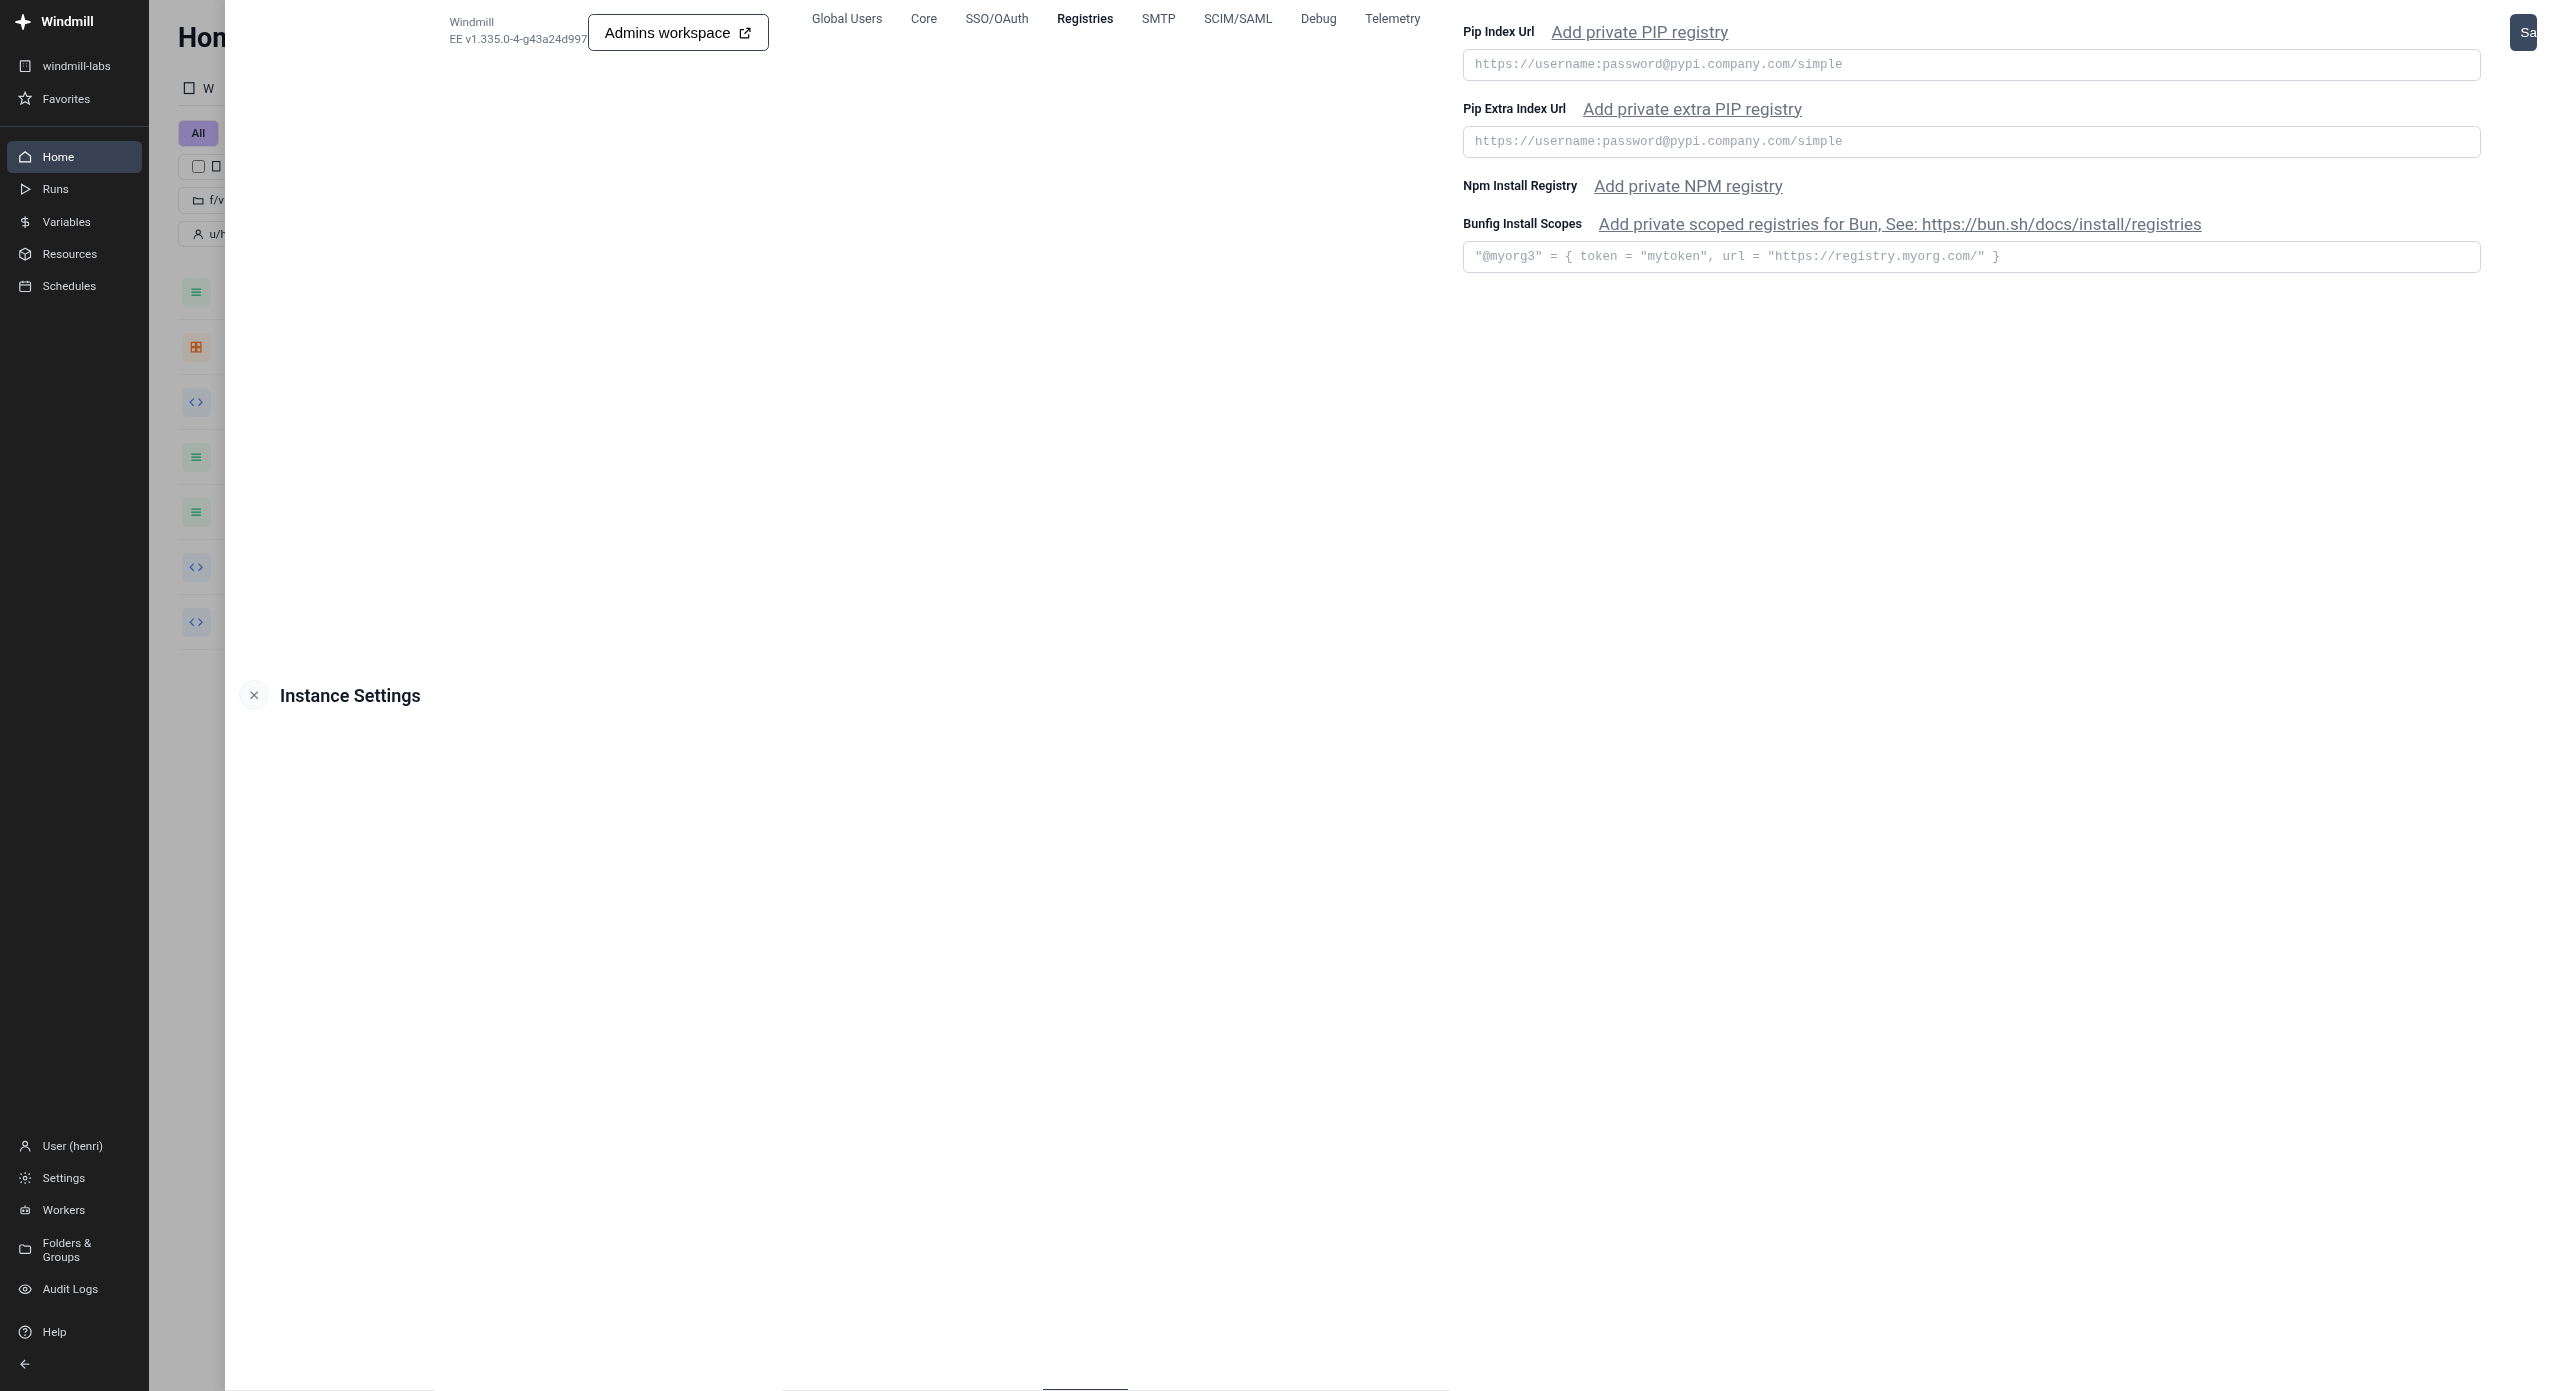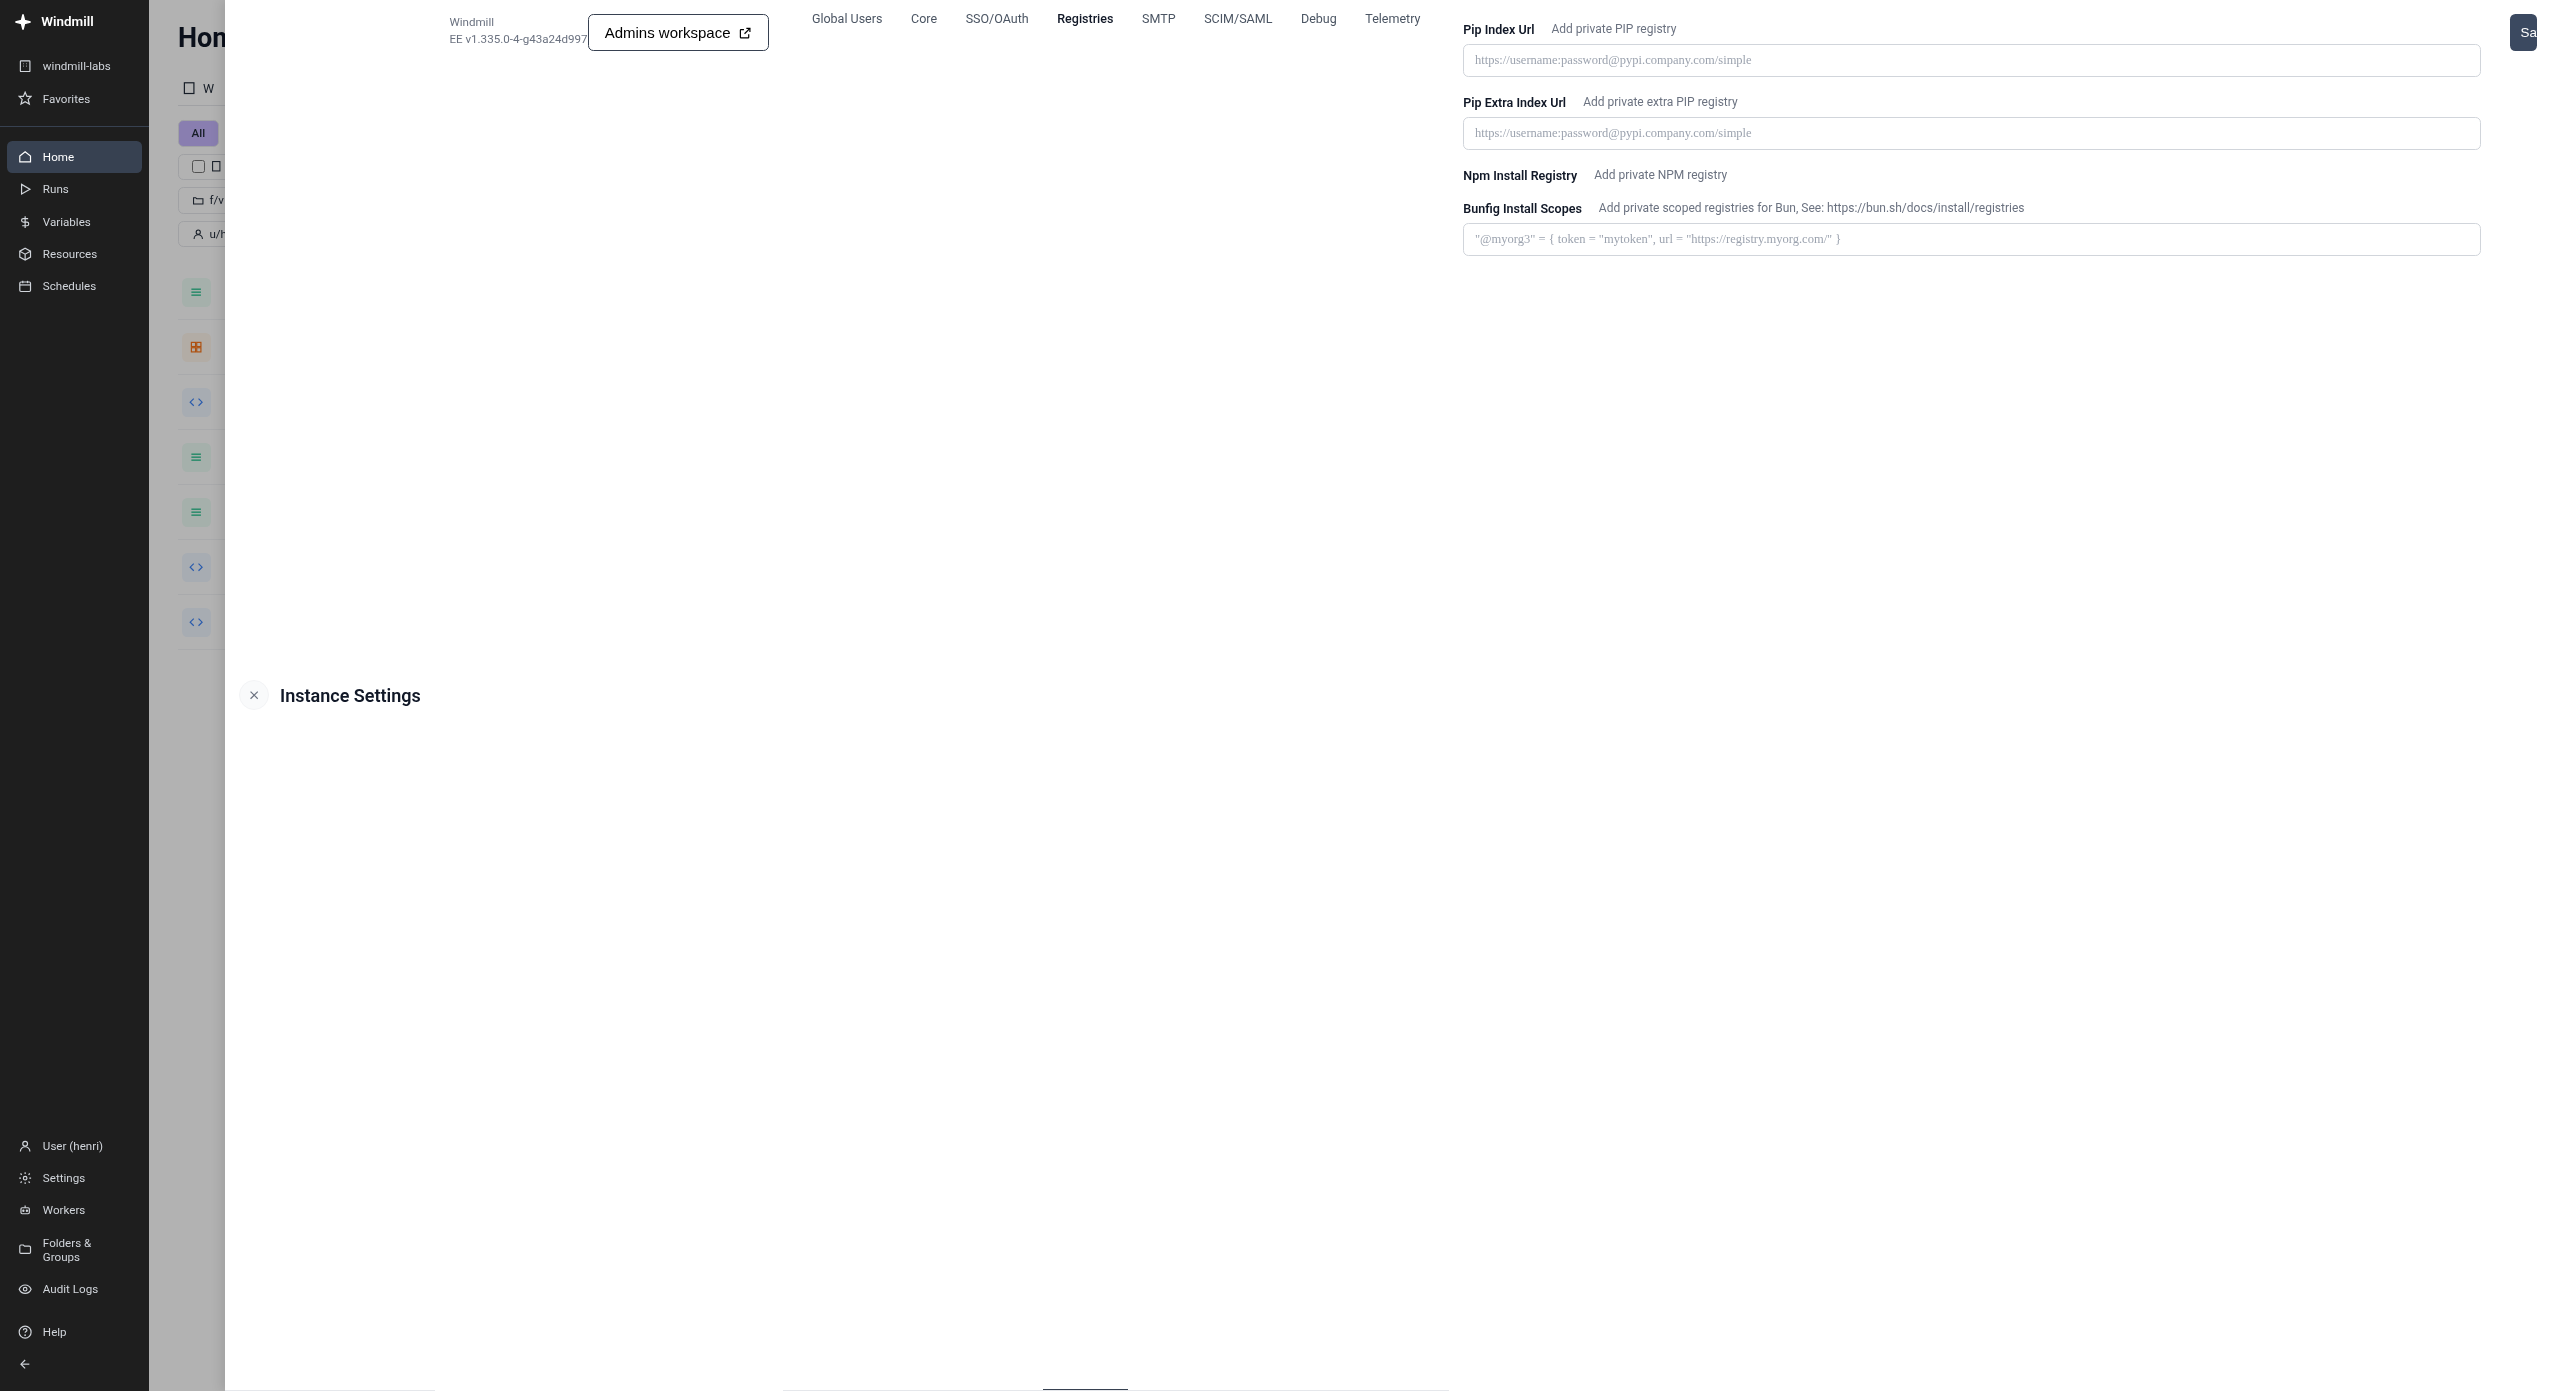--- a/index.html
+++ b/index.html
@@ -266,31 +266,32 @@
       margin-bottom: 7.2px;
     }
     
     .field-label-main {
       font-size: 12.5px;
       font-weight: 600;
       color: #111827;
     }
     
     .field-label-sub {
-      font-size: 12px;
+      font-size: 17px;
       color: #6b7280;
+      text-decoration: underline;
     }
     
     .field-input {
       width: 100%;
       padding: 8px 10.7px;
       border: 0.9px solid #d1d5db;
       border-radius: 5.4px;
       font-size: 12.5px;
-      font-family: Liberation Serif, serif;
+      font-family: Liberation Mono, monospace;
     }
     
     .field-input::placeholder {
       color: #9ca3af;
     }
     
     .modal-footer {
       padding: 14.3px;
     }
     

